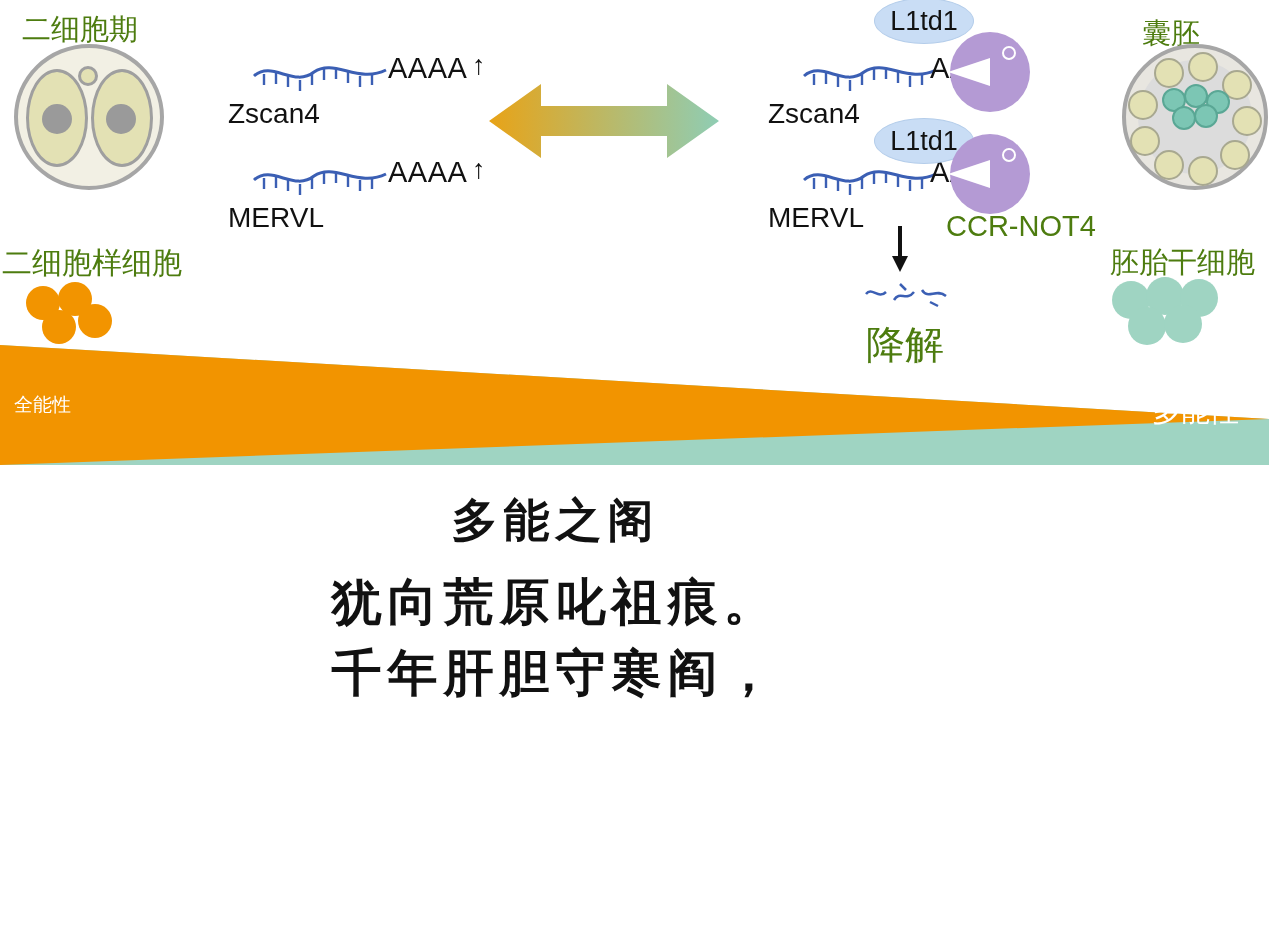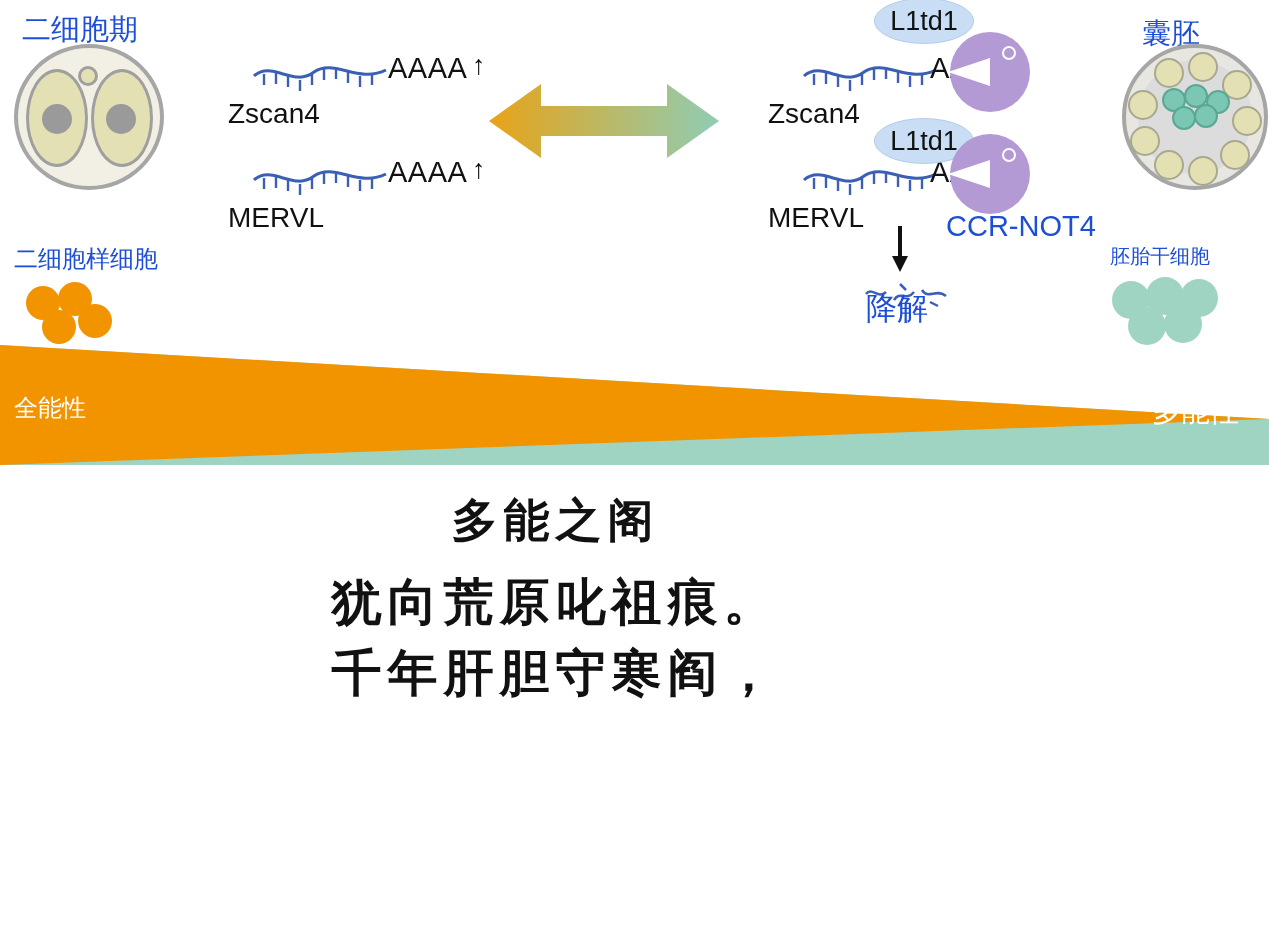--- a/index.html
+++ b/index.html
@@ -4,27 +4,27 @@
 <style>
   html,body{margin:0;padding:0;}
   body{
     width:1269px;height:926px;
     background:#ffffff;
     font-family:"Liberation Sans","DejaVu Sans",sans-serif;
     position:relative;
     overflow:hidden;
   }
   .abs{position:absolute;}
-  .lbl{color:#1d4ed8;white-space:nowrap;}
+  .lbl{color:#4d7c0f;white-space:nowrap;}
 
   
   #lbl-two-cell{left:22px;top:10px;font-size:29px;}
   #lbl-blastocyst{left:1142px;top:14px;font-size:29px;}
-  #lbl-2c-like{left:14px;top:243px;font-size:24px;}
-  #lbl-esc{left:1110px;top:243px;font-size:20px;}
+  #lbl-2c-like{left:2px;top:243px;font-size:30px;}
+  #lbl-esc{left:1110px;top:243px;font-size:29px;}
 
   
   #two-cell-embryo{left:14px;top:44px;width:154px;height:150px;}
   #two-cell-embryo .zona{
     position:absolute;left:0;top:0;width:150px;height:146px;border-radius:50%;
     background:#f2f0e4;border:4px solid #a6a6a6;box-sizing:border-box;
   }
   #two-cell-embryo .blast{
     position:absolute;width:62px;height:98px;border-radius:50% / 50%;
     background:#e3e1b4;border:3px solid #9f9f9f;box-sizing:border-box;top:25px;
@@ -72,21 +72,21 @@
   
   .mrna-label{font-size:28px;color:#111;}
   .aaa{font-size:29px;color:#111;letter-spacing:.5px;}
   .uparrow{font-size:27px;color:#111;font-weight:bold;}
 
   
   #big-arrow{left:489px;top:82px;width:230px;height:78px;}
 
   
   #deg-arrow{left:880px;top:226px;width:40px;height:46px;}
-  #lbl-degradation{left:866px;top:288px;font-size:31px;}
+  #lbl-degradation{left:866px;top:318px;font-size:39px;}
 
   
   #lbl-ccrnot4{left:946px;top:210px;font-size:29px;}
 
   
   .l1td1{
     position:absolute;width:100px;height:46px;border-radius:50%;
     background:#c9ddf5;border:1px solid #b4cdea;box-sizing:border-box;
     color:#111;font-size:27px;text-align:center;line-height:44px;
   }
@@ -100,21 +100,21 @@
     position:absolute;left:-2px;top:26px;width:42px;height:28px;background:#ffffff;
     clip-path:polygon(0 50%,100% 0,100% 100%);
   }
   .pac .hole{
     position:absolute;right:14px;top:14px;width:14px;height:14px;border-radius:50%;
     border:2px solid #ffffff;box-sizing:border-box;background:transparent;
   }
 
   
   #potency{left:0px;top:345px;width:1269px;height:120px;}
-  #lbl-totipotency{left:14px;top:392px;font-size:24px;color:#ffffff;}
+  #lbl-totipotency{left:14px;top:392px;font-size:19px;color:#ffffff;}
   #lbl-pluripotency{left:1152px;top:392px;font-size:29px;color:#ffffff;}
 
   
   #poem{left:0;top:490px;width:1111px;text-align:center;}
   #poem .title{
     font-family:"DejaVu Serif","Liberation Serif",serif;
     font-size:46px;color:#111;font-weight:bold;letter-spacing:6px;margin-bottom:14px;
   }
   #poem .line{
     font-family:"DejaVu Serif","Liberation Serif",serif;

